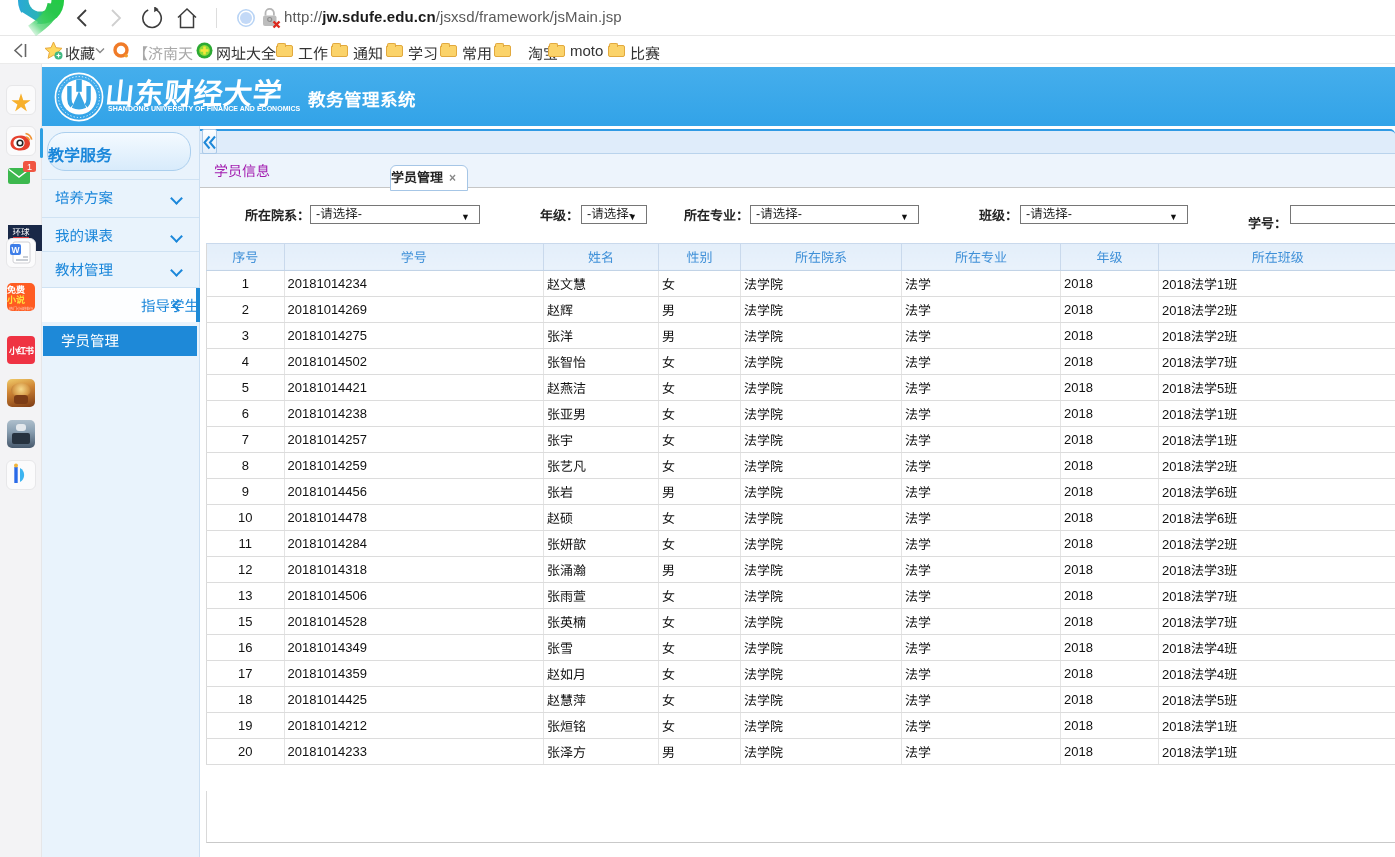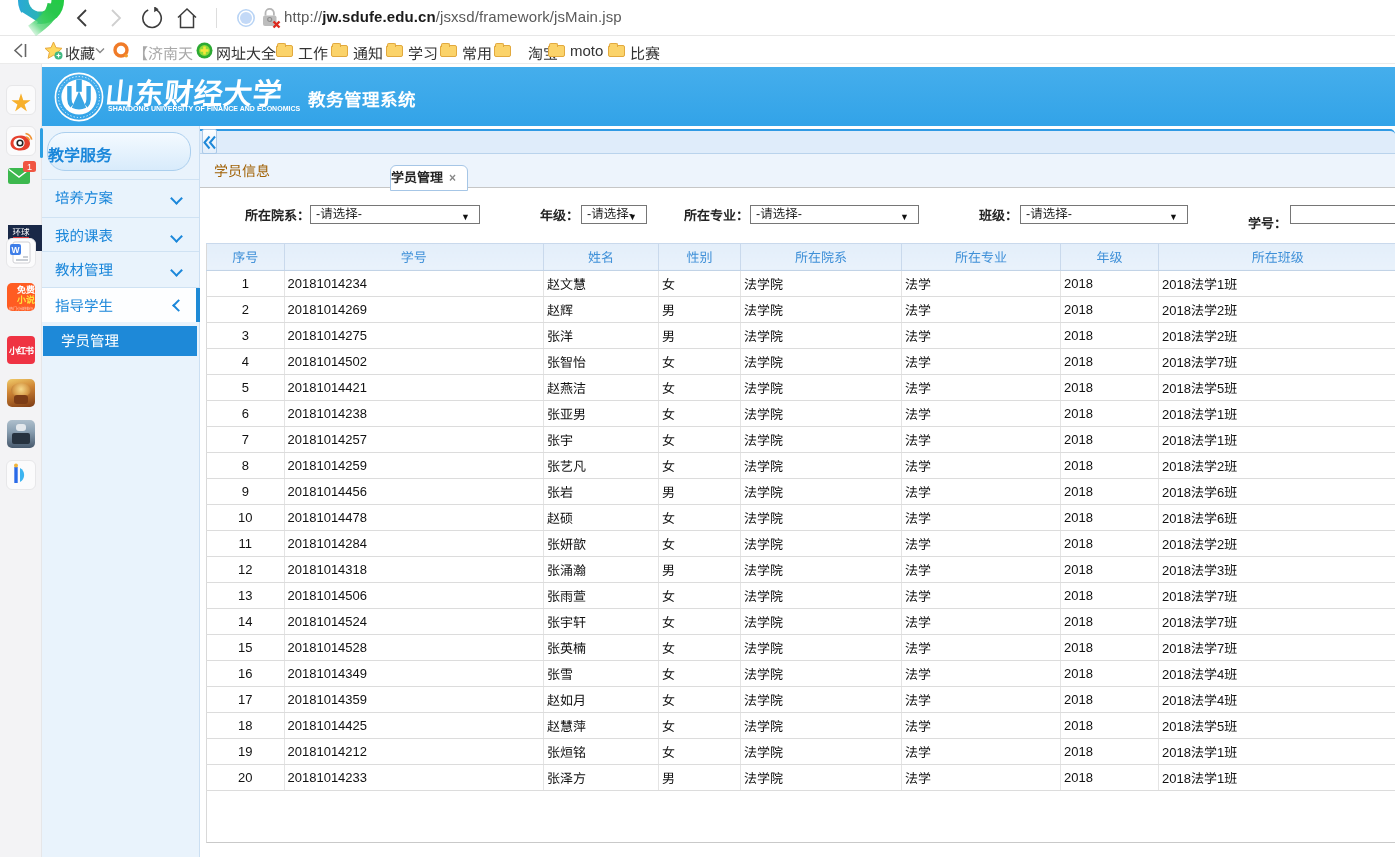--- a/index.html
+++ b/index.html
@@ -42,21 +42,21 @@
 #nbar{position:absolute;left:154px;top:162px;width:4px;height:34px;background:#1e8ad6;}
 
 
 #content{left:200px;top:126px;width:1195px;height:731px;background:#fff;}
 #tabstrip{position:absolute;left:0;top:3px;width:1195px;height:25px;border-top:2px solid #2f9ae4;border-bottom:1px solid #b9d3ec;background:#dfecfa;border-radius:0 5px 0 0;box-sizing:border-box;}
 #collapse{position:absolute;left:2px;top:3px;width:15px;height:25px;background:linear-gradient(#fdfeff,#e3eefa);border:1px solid #aac9e8;color:#1e88d8;font-size:17px;font-weight:700;text-align:center;line-height:23px;border-radius:2px;}
 .tab{position:absolute;top:15px;height:25px;background:linear-gradient(#fdfeff,#dfeaf7);border:1px solid #a6c6e6;border-radius:6px 6px 0 0;font-size:13px;color:#222;text-align:left;line-height:24px;margin-top:24px;}
 .tab .x{color:#888;margin-left:6px;font-size:12px;}
 #tab3{background:#fff;font-weight:700;height:26px;z-index:3;}
 #secbar{position:absolute;left:0;top:28px;width:1195px;height:34px;background:#edf4fc;border-bottom:1px solid #c6c6c6;}
-#secbar span{position:absolute;left:14px;top:6px;font-size:14px;color:#a16207;}
+#secbar span{position:absolute;left:14px;top:6px;font-size:14px;color:#a21caf;}
 #filter{position:absolute;left:0;top:62px;width:1195px;height:54px;background:#fff;}
 .flabel{position:absolute;top:17px;font-size:13px;font-weight:700;color:#222;}
 .fsel{position:absolute;top:17px;height:19px;border:1px solid #767676;background:#fff;font-size:12.5px;color:#222;line-height:17px;padding-left:5px;}
 .fsel .arr{position:absolute;right:9px;top:3px;font-size:9px;color:#111;}
 #finput{position:absolute;top:17px;height:19px;border:1px solid #767676;background:#fff;}
 
 
 #grid{position:absolute;left:6px;top:116.5px;width:1190px;}
 table{border-collapse:collapse;table-layout:fixed;width:1190px;}
 th{background:linear-gradient(#e3eefa,#e9f2fb);color:#3f90d8;font-size:13px;font-weight:400;height:27px;border-left:1px solid #c9d9ec;border-top:1px solid #c9d9ec;border-bottom:1px solid #c2d3e6;}
@@ -181,21 +181,21 @@
   </div>
 <div class="sico btnico" style="top:238px;">
 <svg width="28" height="28" style="position:absolute;left:0;top:0">
       <rect x="6" y="3" width="17" height="21" rx="2" fill="#fff" stroke="#d0d0d4"></rect>
       <rect x="3" y="5" width="11" height="11" rx="2" fill="#3f7ee8"></rect>
       <text x="8.5" y="13.5" font-size="8.5" font-weight="bold" fill="#fff" text-anchor="middle" font-family="Liberation Sans">W</text>
       <path d="M16 18 H21 M9 21 H21" stroke="#b9bec6" stroke-width="1.4"></path>
     </svg>
   </div>
 <div class="sico" style="top:283px;left:7px;width:28px;height:28px;background:#ff5c22;border-radius:5px;">
-<div style="position:absolute;left:0;top:2px;width:28px;text-align:right;font-size:9px;line-height:10px;font-weight:700;color:#fff;">免费<br><span style="color:#ffe13c">小说</span></div>
+<div style="position:absolute;left:0;top:2px;width:28px;text-align:left;font-size:9px;line-height:10px;font-weight:700;color:#fff;">免费<br><span style="color:#ffe13c">小说</span></div>
 <div style="position:absolute;left:0;top:22px;width:28px;text-align:center;font-size:4px;color:#ffd9c8;">热门小说排行</div>
   </div>
 <div class="sico" style="top:336px;left:7px;width:28px;height:28px;background:#ef3343;border-radius:4px;">
 <div style="position:absolute;left:0;top:8px;width:28px;text-align:center;font-size:9px;font-weight:700;color:#fff;letter-spacing:-1px;">小红书</div>
   </div>
 <div class="sico" style="top:379px;left:7px;width:28px;height:28px;border-radius:5px;background:linear-gradient(165deg,#f0cc6a 0%,#cf8434 40%,#7c3a14 100%);">
 <div style="position:absolute;left:4px;top:4px;width:20px;height:14px;border-radius:50%;background:radial-gradient(circle at 50% 45%,#f6d98a 0%,#d79a48 60%,#a35f24 100%);"></div>
 <div style="position:absolute;left:7px;top:16px;width:14px;height:9px;border-radius:3px;background:#7c3c16;"></div>
   </div>
 <div class="sico" style="top:420px;left:7px;width:28px;height:28px;border-radius:5px;background:linear-gradient(#aebfcc 0%,#8aa0b2 40%,#46586c 100%);">
@@ -226,21 +226,21 @@
 <div class="abs" id="hcn">山东财经大学</div>
 <div class="abs" id="hen">SHANDONG UNIVERSITY OF FINANCE AND ECONOMICS</div>
 <div class="abs" id="hsys">教务管理系统</div>
 </div>
 
 <div class="abs" id="navpanel">
 <div id="navtitle">教学服务</div>
 <div class="nitem" style="top:91px;">我的课表<span class="nchev"></span></div>
 <div class="nitem" style="top:53px;">培养方案<span class="nchev"></span></div>
 <div class="nitem" style="top:125px;">教材管理<span class="nchev"></span></div>
-<div class="nitem" style="top:161px;background:#fdfeff;height:35px;">指导学生<span class="nchevl"></span></div>
+<div class="nitem" style="top:161px;background:#fdfeff;height:35px;text-align:right;">指导学生<span class="nchevl"></span></div>
 <div id="nactive">学员管理</div>
 <div id="nbar"></div>
 </div>
 
 <div class="abs" id="content">
 <div id="tabstrip"></div>
 <div id="collapse"><svg width="13" height="15" style="margin-top:5px">
         <path d="M6.5 1.5 L1.5 7.5 L6.5 13.5 M12 1.5 L7 7.5 L12 13.5" stroke="#1e88d8" stroke-width="2" fill="none"></path>
       </svg></div>
 <div class="tab" style="left:21px;width:72px;">个人中心</div>
@@ -410,30 +410,20 @@
             <td class="c">13</td>
             <td>20181014506</td>
             <td>张雨萱</td>
             <td>女</td>
             <td>法学院</td>
             <td>法学</td>
             <td>2018</td>
             <td>2018法学7班</td>
           </tr>
 <tr>
-            <td class="c">14</td>
-            <td>20181014524</td>
-            <td>张宇轩</td>
-            <td>女</td>
-            <td>法学院</td>
-            <td>法学</td>
-            <td>2018</td>
-            <td>2018法学7班</td>
-          </tr>
-<tr>
             <td class="c">15</td>
             <td>20181014528</td>
             <td>张英楠</td>
             <td>女</td>
             <td>法学院</td>
             <td>法学</td>
             <td>2018</td>
             <td>2018法学7班</td>
           </tr>
 <tr>

